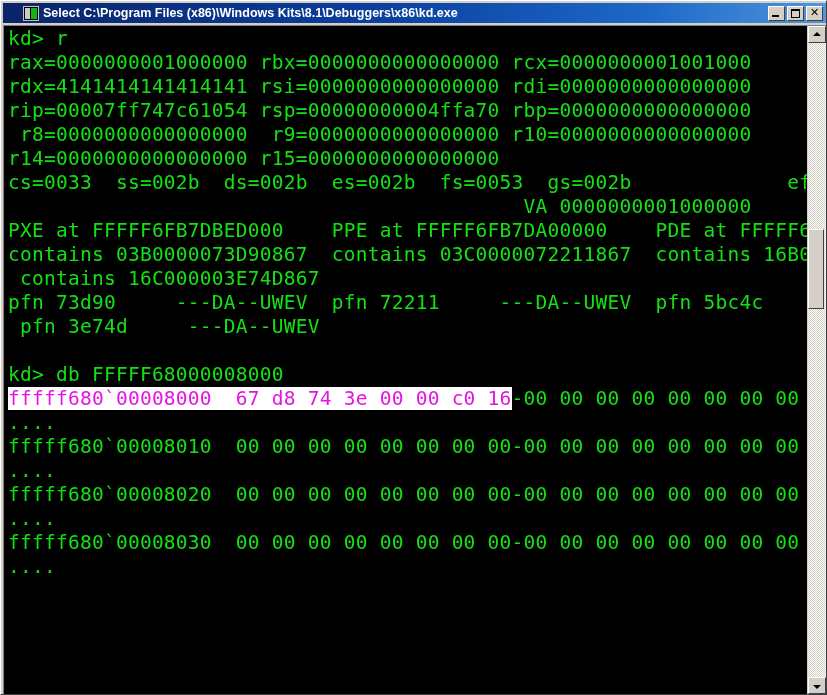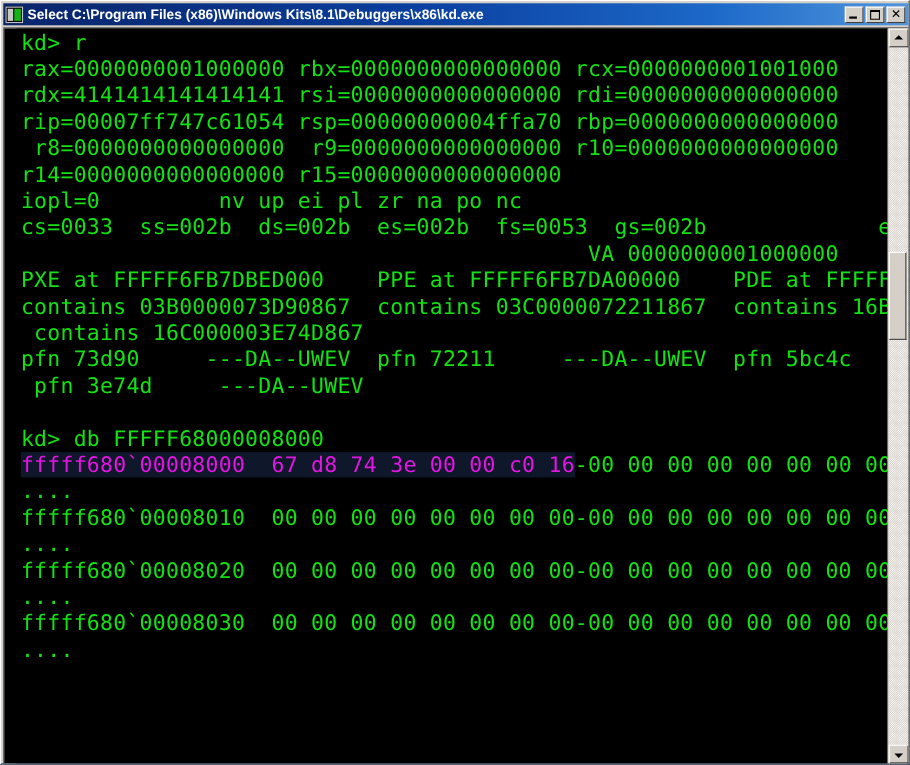--- a/index.html
+++ b/index.html
@@ -28,21 +28,21 @@
   
   .titlebar {
     position: absolute;
     left: 2px; top: 2px;
     width: 823px;
     height: 20px;
     box-sizing: border-box;
     background: linear-gradient(to right, #0a246a 0%, #0a3f9e 45%, #1c68c8 78%, #4f96dc 100%);
     display: flex;
     align-items: center;
-    padding: 0 1px 0 2px;
+    padding: 0 1px 0 20px;
   }
   .title-icon {
     width: 16px; height: 15px;
     flex: 0 0 auto;
     margin-right: 4px;
     background: #000000;
     border: 1px solid #c0c0c0;
     box-sizing: border-box;
     position: relative;
   }
@@ -138,36 +138,35 @@
     border-left: 1px solid #808080;
     display: flex;
   }
   .console {
     position: relative;
     flex: 1 1 auto;
     background: #000000;
     overflow: hidden;
     padding-left: 4px;
     padding-top: 1px;
-    margin-left: 11px;
   }
 
   .line {
     height: 24px;
     line-height: 24px;
     font-family: "DejaVu Sans Mono", monospace;
     font-size: 19.5px;
     color: #13e113;
     white-space: pre;
     letter-spacing: 0.25px;
     overflow: hidden;
   }
 
   .hl {
-    background: #0f172a;
+    background: #ffffff;
     color: #e414e4;
   }
 
   
   .vscroll {
     flex: 0 0 auto;
     width: 18px;
     background-color: #d4d0c8;
     background-image:
       linear-gradient(45deg, #ffffff 25%, transparent 25%, transparent 75%, #ffffff 75%),
@@ -248,21 +247,20 @@
   <div class="client">
 
     <div class="console">
 
       <div class="line">kd&gt; r</div>
       <div class="line">rax=0000000001000000 rbx=0000000000000000 rcx=0000000001001000</div>
       <div class="line">rdx=4141414141414141 rsi=0000000000000000 rdi=0000000000000000</div>
       <div class="line">rip=00007ff747c61054 rsp=00000000004ffa70 rbp=0000000000000000</div>
       <div class="line"> r8=0000000000000000  r9=0000000000000000 r10=0000000000000000</div>
       <div class="line">r14=0000000000000000 r15=0000000000000000</div>
-      <div class="line">iopl=0         nv up ei pl zr na po nc</div>
       <div class="line">cs=0033  ss=002b  ds=002b  es=002b  fs=0053  gs=002b             efl=00000246</div>
       <div class="line">                                           VA 0000000001000000</div>
       <div class="line">PXE at FFFFF6FB7DBED000    PPE at FFFFF6FB7DA00000    PDE at FFFFF6FB40000040</div>
       <div class="line">contains 03B0000073D90867  contains 03C0000072211867  contains 16B000005BC4C867</div>
       <div class="line"> contains 16C000003E74D867</div>
       <div class="line">pfn 73d90     ---DA--UWEV  pfn 72211     ---DA--UWEV  pfn 5bc4c     ---DA--UWEV</div>
       <div class="line"> pfn 3e74d     ---DA--UWEV</div>
       <div class="line"></div>
       <div class="line">kd&gt; db FFFFF68000008000</div>
 

